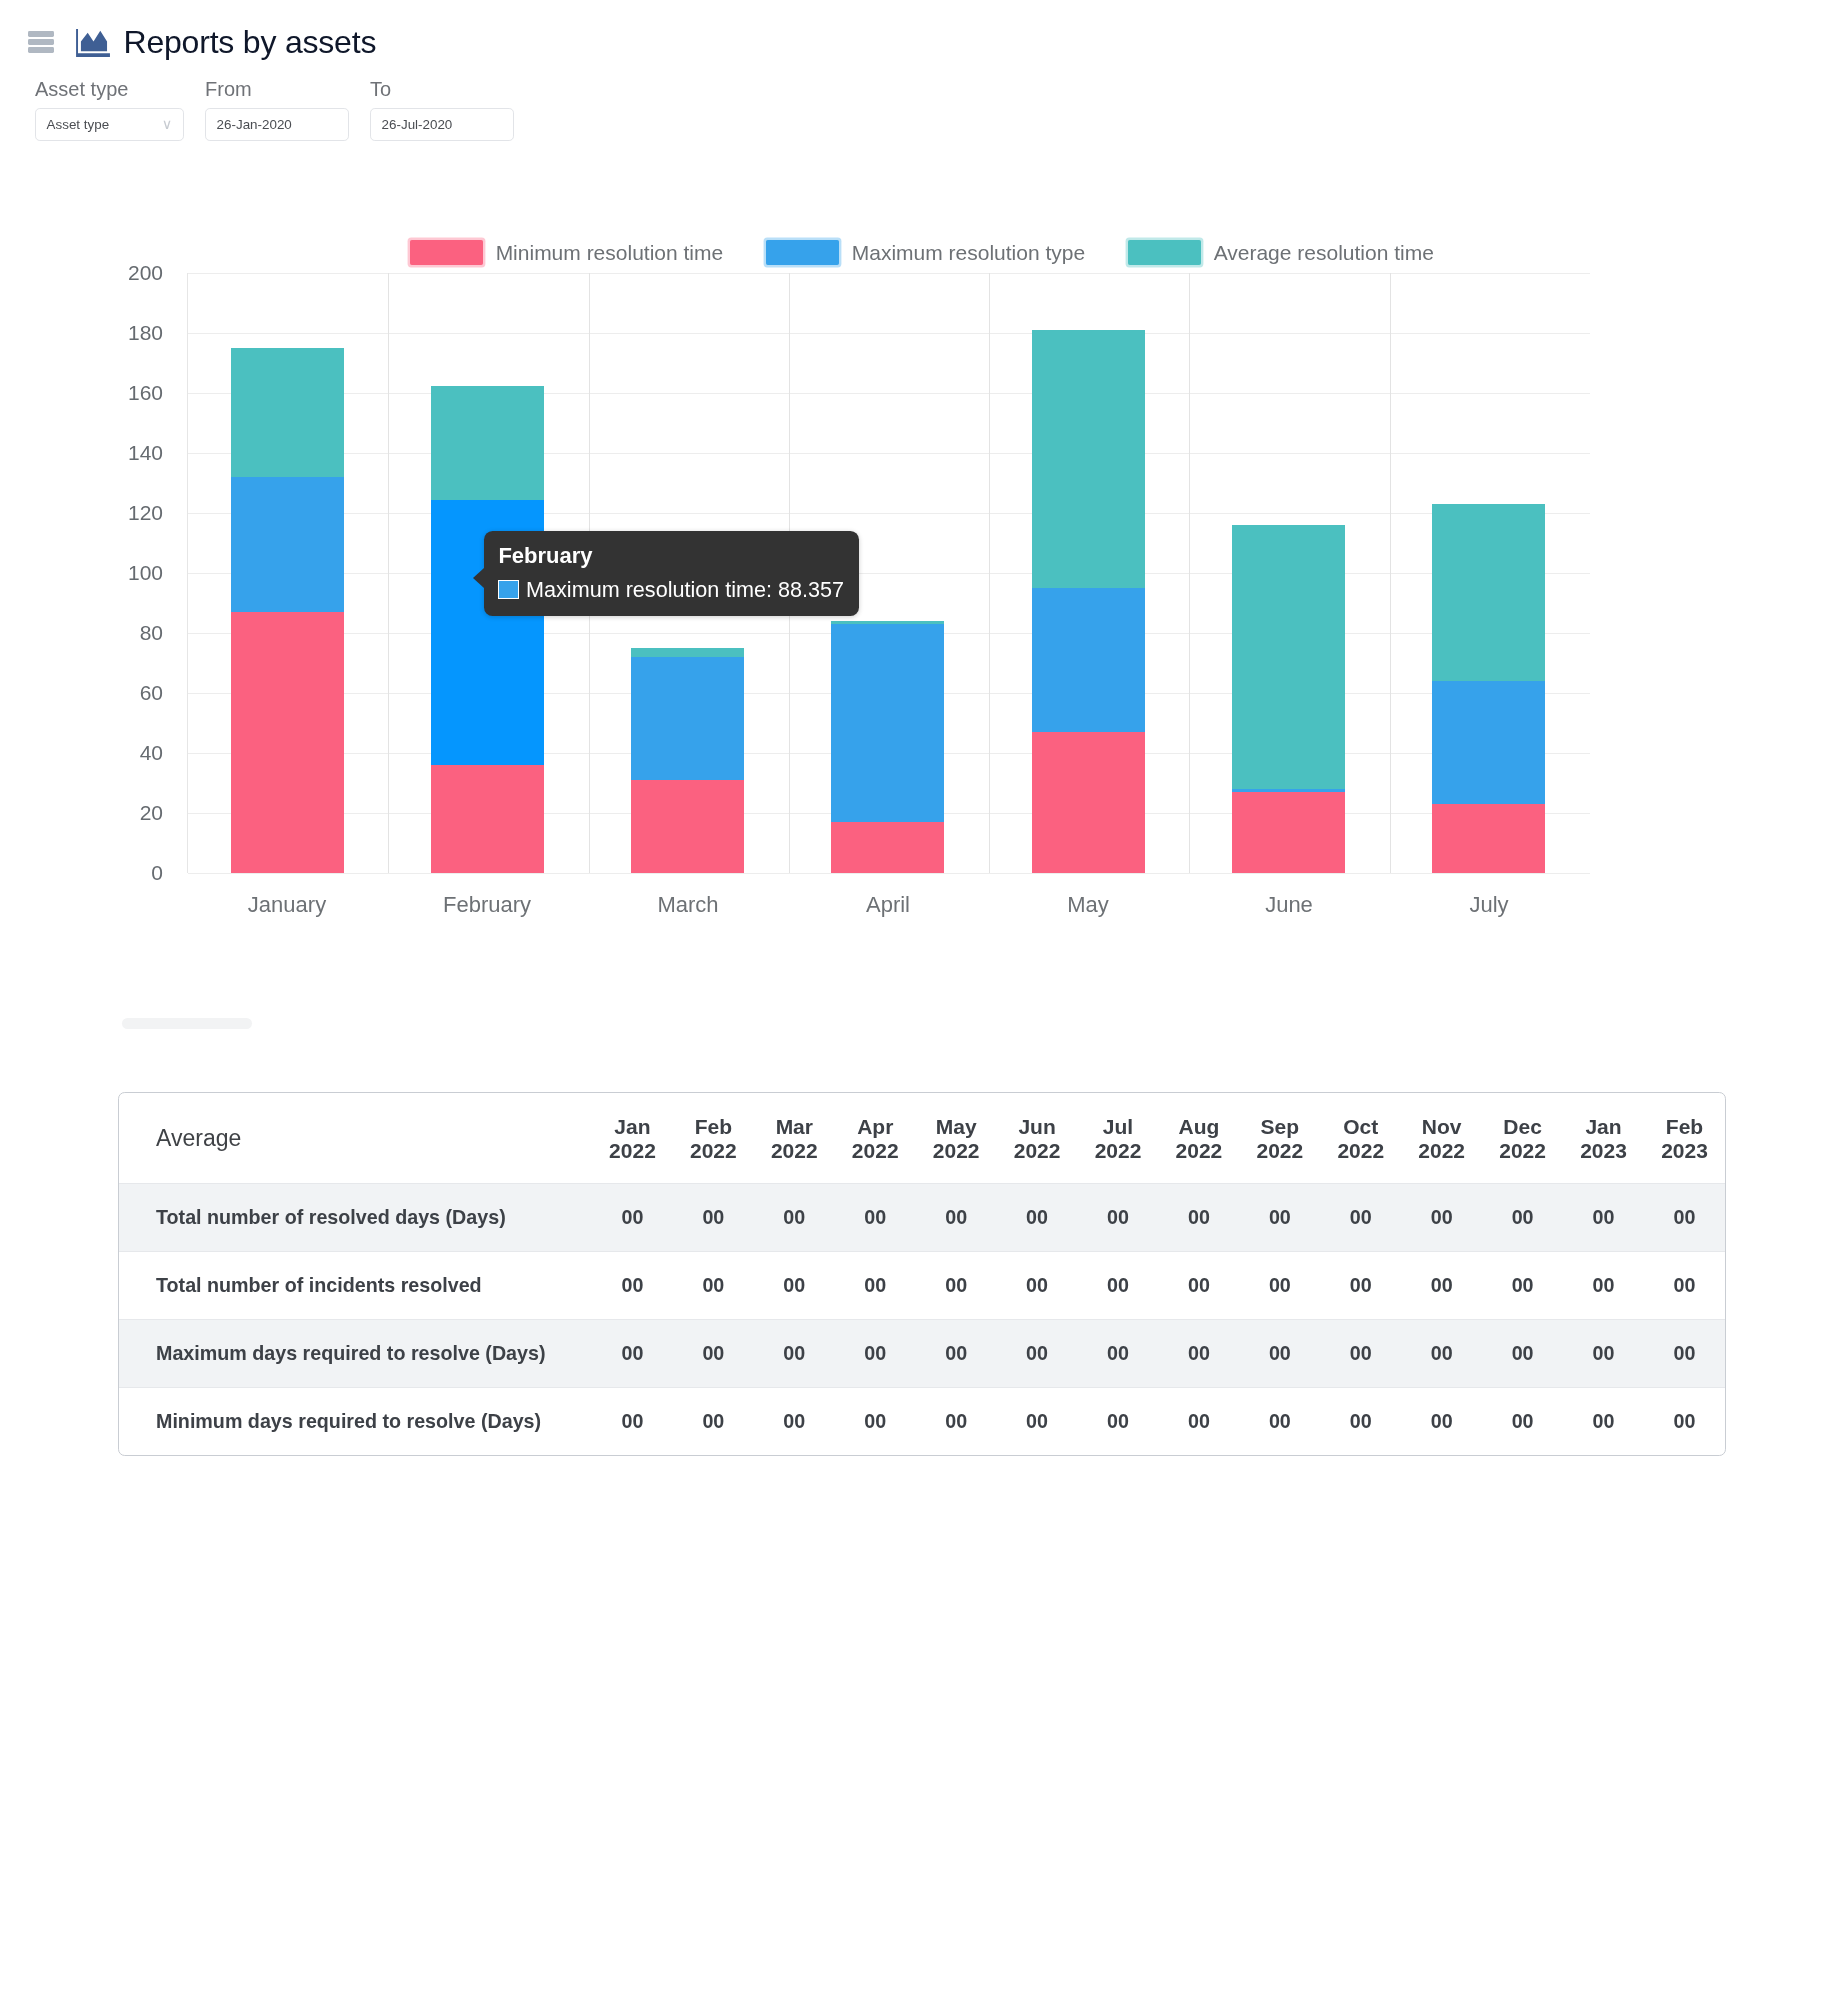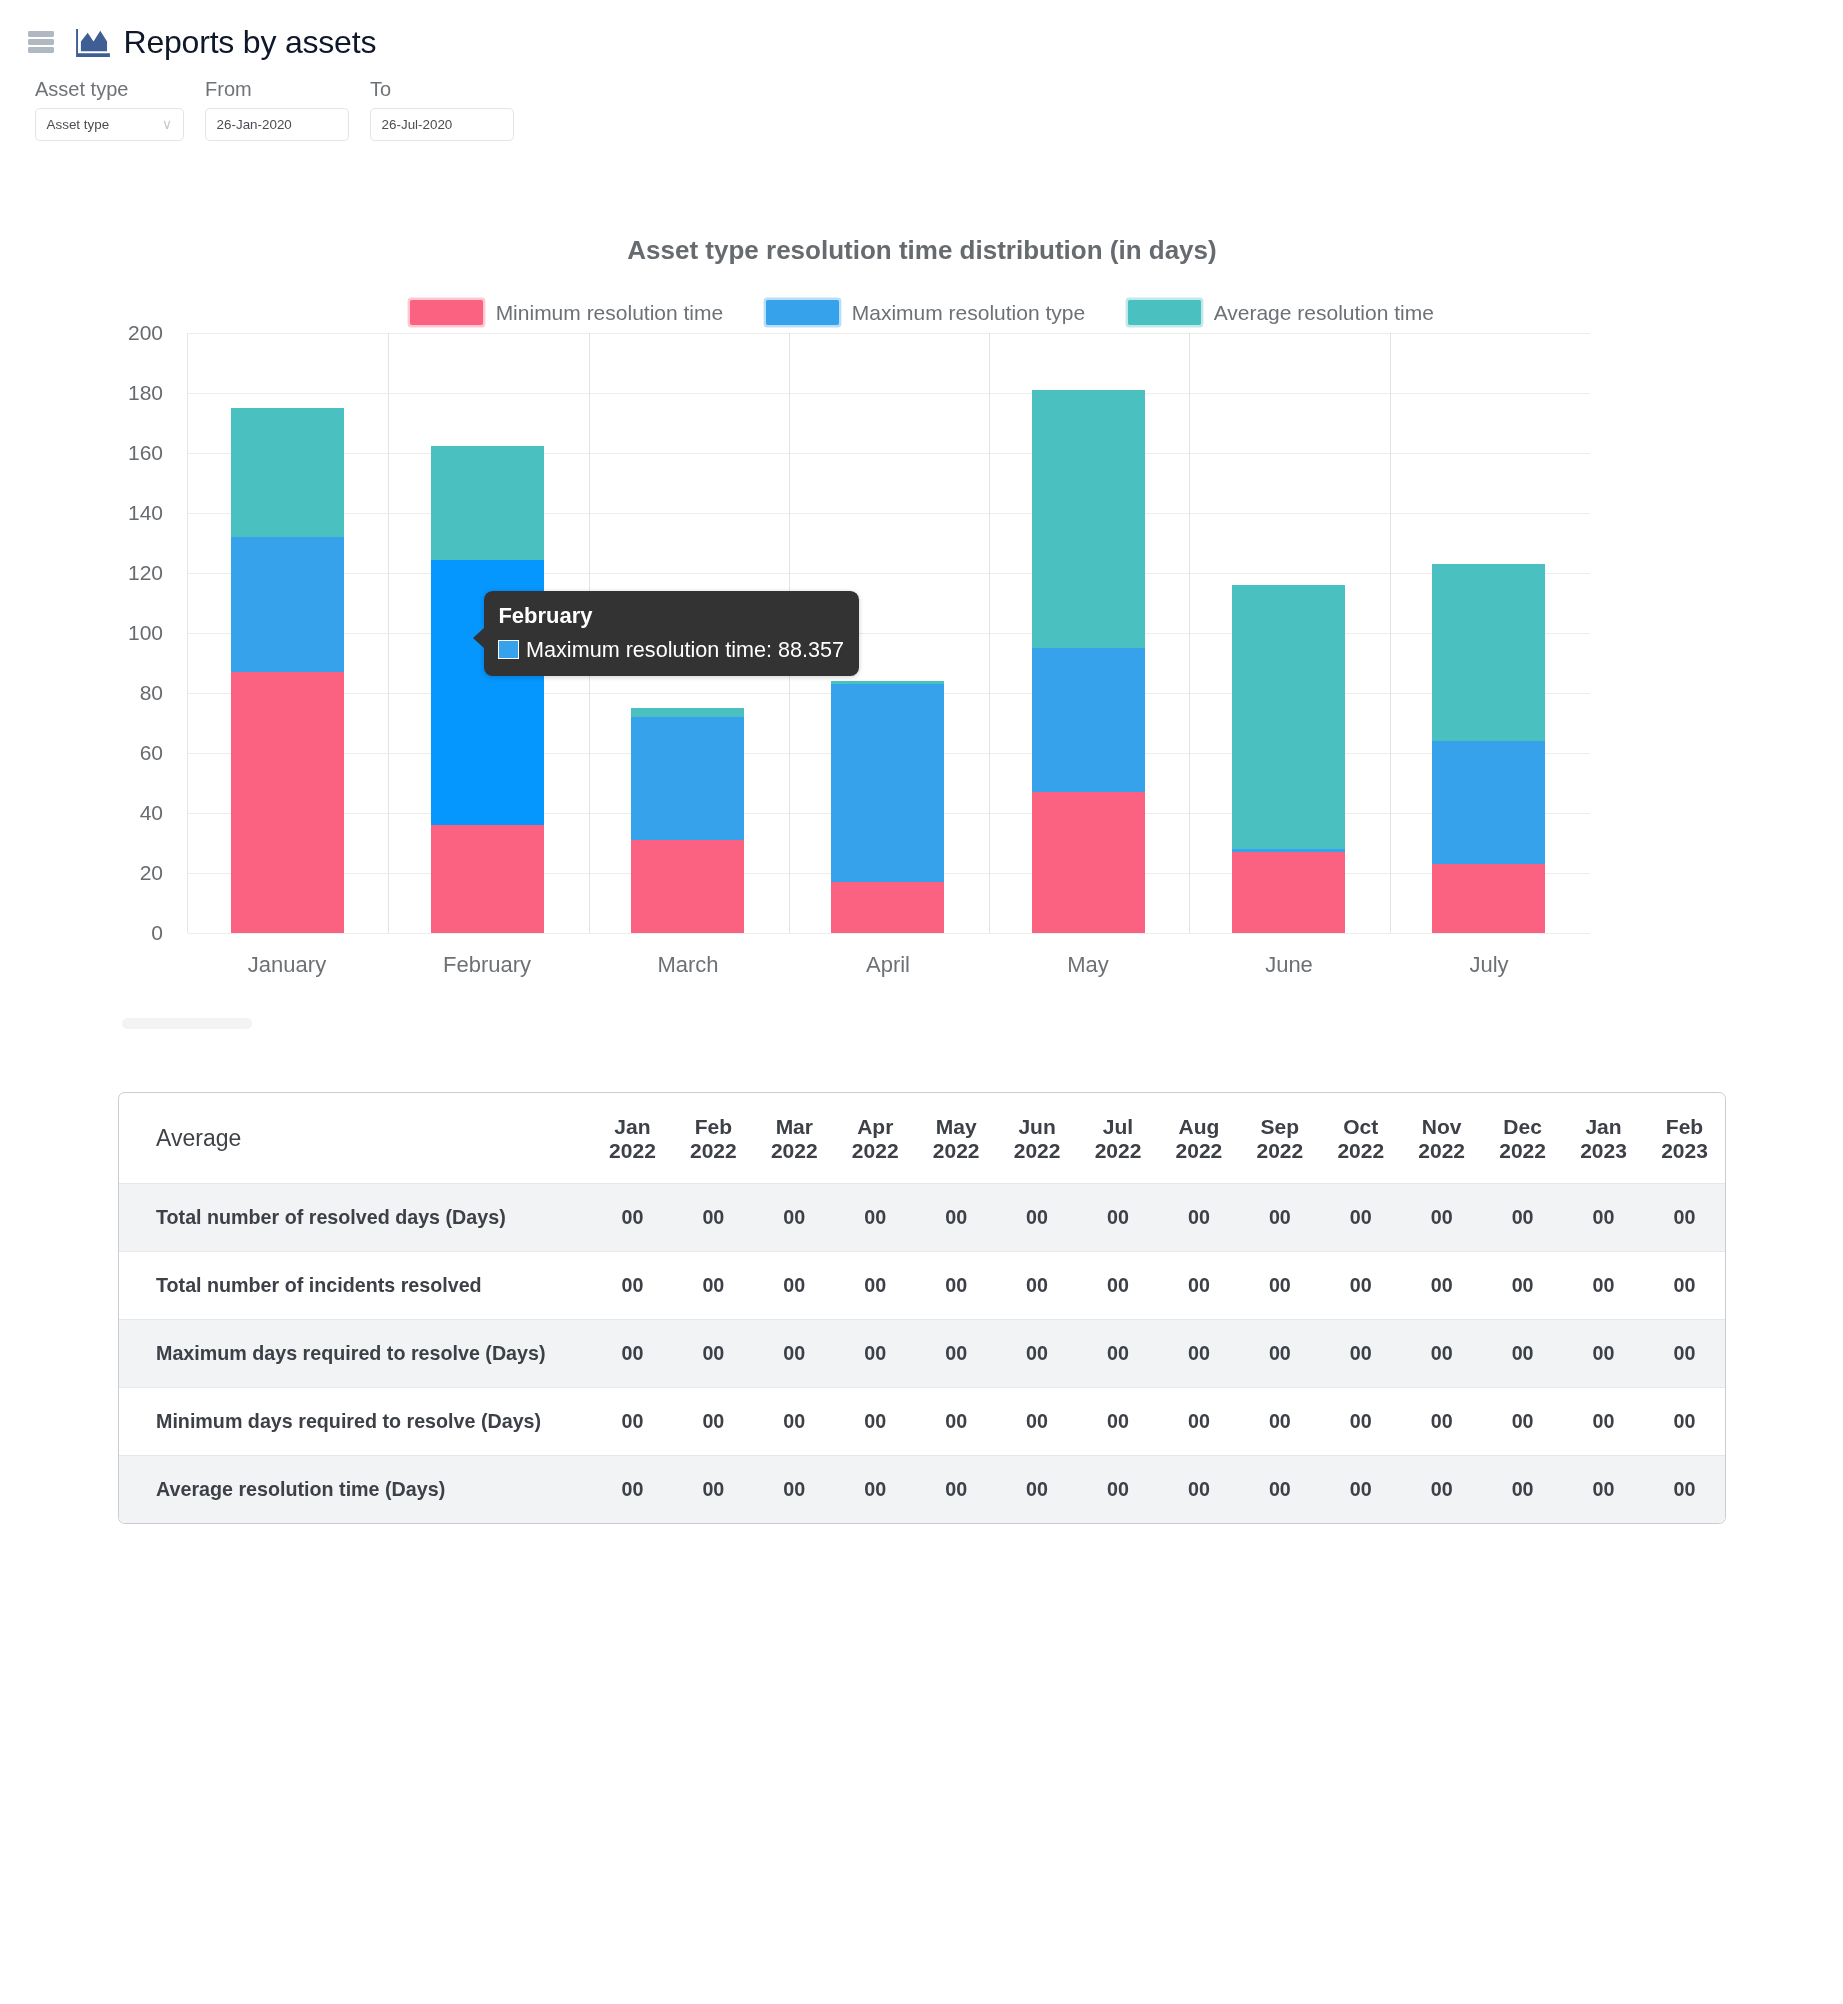--- a/index.html
+++ b/index.html
@@ -156,21 +156,20 @@
   </div>
   <div class="filter-group">
     <span class="filter-label">To</span>
     <div class="field date">
       <span>26-Jul-2020</span>
     </div>
   </div>
 </div>
 
 <div class="chart-area">
-  <h2 class="chart-title">Asset type resolution time distribution (in days)</h2>
   <div class="legend" id="legend">
       <div class="legend-item">
         <span class="legend-swatch" style="background: rgb(251, 97, 128); border-color: rgb(251, 97, 128); box-shadow: rgba(251, 97, 128, 0.35) 0px 0px 0px 2.4px;"></span>
         <span class="legend-text">Minimum resolution time</span>
       </div>
       <div class="legend-item">
         <span class="legend-swatch" style="background: rgb(54, 162, 235); border-color: rgb(54, 162, 235); box-shadow: rgba(54, 162, 235, 0.35) 0px 0px 0px 2.4px;"></span>
         <span class="legend-text">Maximum resolution type</span>
       </div>
       <div class="legend-item">
@@ -373,33 +372,16 @@
           <td>00</td>
           <td>00</td>
           <td>00</td>
           <td>00</td>
           <td>00</td>
           <td>00</td>
           <td>00</td>
           <td>00</td>
           <td>00</td>
         </tr>
-        <tr class="alt">
-          <td class="rowlabel">Average resolution time (Days)</td>
-          <td>00</td>
-          <td>00</td>
-          <td>00</td>
-          <td>00</td>
-          <td>00</td>
-          <td>00</td>
-          <td>00</td>
-          <td>00</td>
-          <td>00</td>
-          <td>00</td>
-          <td>00</td>
-          <td>00</td>
-          <td>00</td>
-          <td>00</td>
-        </tr>
       </tbody>
   </table>
 </div>
 
 
 </body></html>

